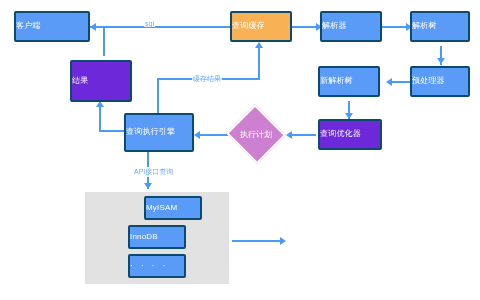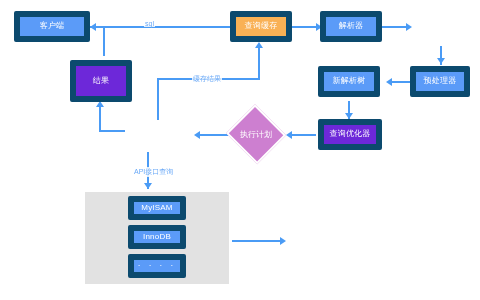--- a/index.html
+++ b/index.html
@@ -14,27 +14,26 @@
     background: #ffffff;
     font-family: "Liberation Sans", "DejaVu Sans", sans-serif;
     overflow: hidden;
   }
   
   .node {
     position: absolute;
     box-sizing: border-box;
     display: flex;
     align-items: center;
-    justify-content: center;
     color: #ffffff;
     font-size: 8px;
     line-height: 1.1;
     letter-spacing: 0.2px;
     text-align: center;
-    border: 6px solid #0c4a6e;
+    border: 2px solid #0c4a6e;
     border-radius: 2px;
     white-space: nowrap;
   }
   .node.blue   { background: #5b9bf8; }
   .node.orange { background: #f9b155; }
   .node.cyan   { background: #6d28d9; }
 
   
   .diamond {
     position: absolute;
@@ -213,46 +212,52 @@
   </div>
 
   <div class="node blue" style="left:320px; top:11px; width:62px; height:31px;">
     <span>解析器</span>
   </div>
 
   <div class="node orange" style="left:230px; top:11px; width:62px; height:31px;">
     <span>查询缓存</span>
   </div>
 
+  <div class="node blue" style="left:410px; top:11px; width:60px; height:31px;">
+    <span>解析树</span>
+  </div>
 
   <div class="node blue" style="left:410px; top:66px; width:60px; height:31px;">
     <span>预处理器</span>
   </div>
 
   <div class="node blue" style="left:318px; top:66px; width:62px; height:31px;">
     <span>新解析树</span>
   </div>
 
   <div class="node cyan" style="left:318px; top:119px; width:64px; height:31px;">
     <span>查询优化器</span>
   </div>
 
   <div class="diamond" style="left:228px; top:108px; width:56px; height:52px;">
     <div class="dshape"></div>
     <div class="dlabel">执行计划</div>
   </div>
 
+  <div class="node blue" style="left:124px; top:113px; width:70px; height:39px;">
+    <span>查询执行引擎</span>
+  </div>
 
   <div class="node cyan" style="left:70px; top:60px; width:62px; height:42px;">
     <span>结果</span>
   </div>
 
   <div class="container-box" style="left:82px; top:189px; width:150px; height:98px;"></div>
 
-  <div class="node blue" style="left:128px; top:196px; width:58px; height:24px;">
+  <div class="node blue" style="left:144px; top:196px; width:58px; height:24px;">
     <span>MyISAM</span>
   </div>
 
   <div class="node blue" style="left:128px; top:225px; width:58px; height:24px;">
     <span>InnoDB</span>
   </div>
 
   <div class="node blue" style="left:128px; top:254px; width:58px; height:24px;">
     <span class="dots">· · · ·</span>
   </div>

